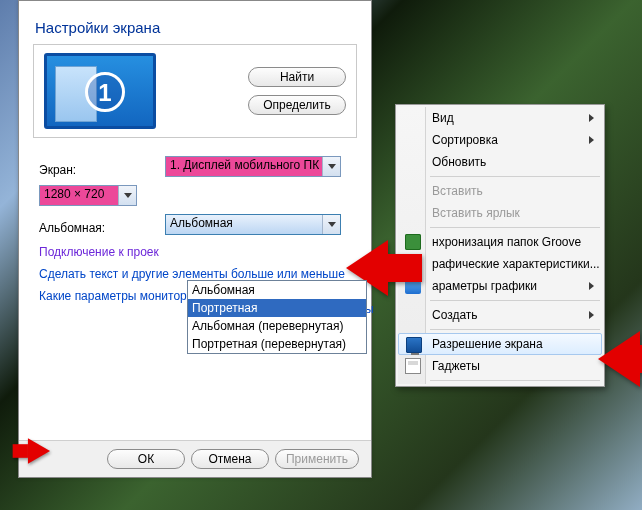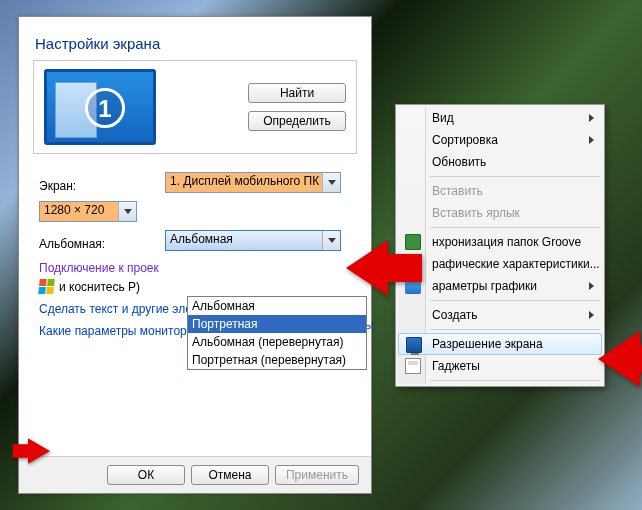--- a/index.html
+++ b/index.html
@@ -8,21 +8,21 @@
     font-size: 12px;
     width: 642px;
     height: 510px;
     position: relative;
     overflow: hidden;
     background: linear-gradient(135deg, #5e7dac 0%, #94b4d8 18%, #0f1b0b 35%, #3b632f 55%, #24361b 80%, #91adc3 100%);
   }
   
   .dialog {
     position: absolute;
-    left: 18px; top: 16px;
+    left: 18px; top: 0;
     width: 354px;
     height: 478px;
     border: 1px solid #888;
     background: #fff;
     box-shadow: 0 0 4px rgba(0,0,0,.2);
   }
   .dialog-inner { padding: 10px 10px 8px 10px; }
   .title {
     color: #003399;
     font-size: 15px;
@@ -64,35 +64,35 @@
     text-align:center;
     line-height:36px;
     background:rgba(20,70,160,.3);
   }
   .panel-buttons { display:flex; flex-direction:column; gap:8px; margin-left:auto; }
   .win-btn {
     min-width: 98px;
     padding: 2px 10px;
     border: 1px solid #8b8b8b;
     background: linear-gradient(#fdfdfd,#e8e8e8);
-    border-radius: 3px;
+    border-radius: 10px;
     font-size: 12px;
     cursor: pointer;
   }
   .win-btn:disabled { color:#9a9a9a; }
   .form-row {
     display:flex;
     align-items:flex-end;
     padding: 4px 6px 4px 10px;
     gap: 8px;
   }
   .form-row .lbl { width: 118px; }
   .win-select {
     border:1px solid #7a98bd;
-    background:#fdba74;
+    background:#ec4899;
     font-size:12px;
     height:21px;
     padding:1px 20px 1px 4px;
     position:relative;
   }
   .sel-display { width:176px; }
   .sel-res { width:98px; }
   .sel-orient {
     width:176px;
     background: linear-gradient(#e8f1fc,#bcd6f3);
@@ -274,29 +274,20 @@
       <div class="win-select sel-orient">
         <span>Альбомная</span>
         <span class="dropdown-arrow"></span>
       </div>
     </div>
 
     <div class="links-block">
       <div class="winp-row">
         <span class="truncated">Подключение к проек</span>
       </div>
-      <div class="winp-row">
-        <span class="winlogo">
-            <span></span>
-            <span></span>
-            <span></span>
-            <span></span>
-          </span>
-        <span>и коснитесь P)</span>
-      </div>
       <span class="link">Сделать текст и другие элементы больше или меньше</span>
       <span class="link">Какие параметры монитора следует выбрать?</span>
     </div>
   </div>
 
   <div class="open-list">
     <div class="opt">Альбомная</div>
     <div class="opt sel">Портретная</div>
     <div class="opt">Альбомная (перевернутая)</div>
     <div class="opt">Портретная (перевернутая)</div>

